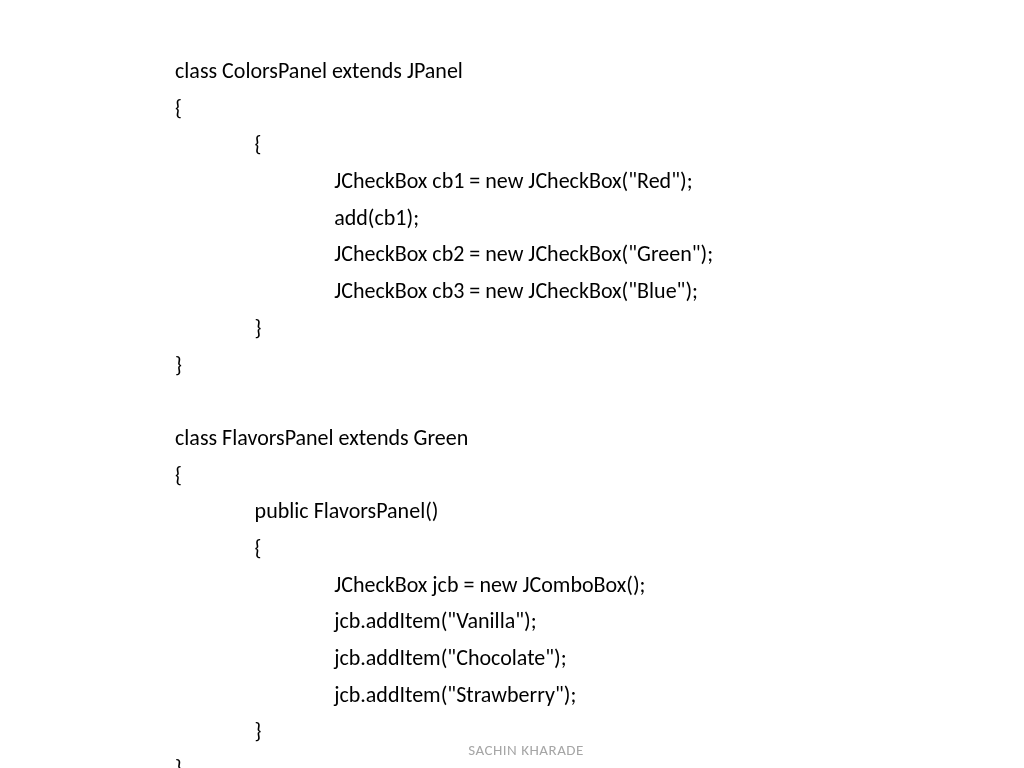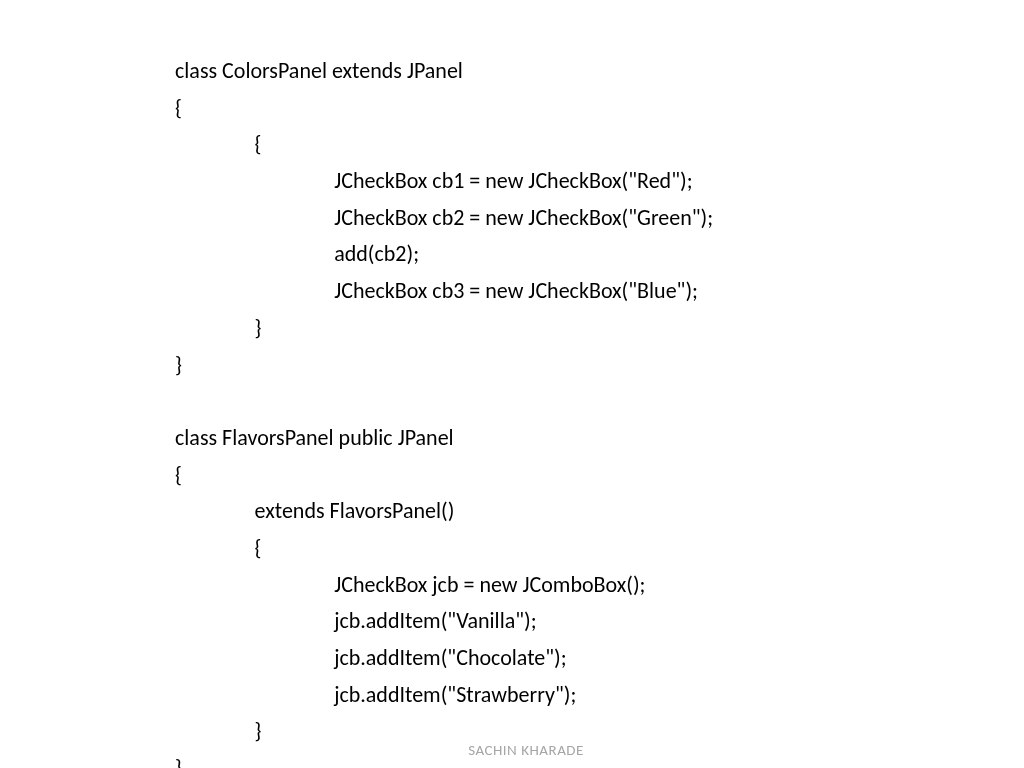--- a/index.html
+++ b/index.html
@@ -33,29 +33,29 @@
 </style>
 </head>
 <body>
 
 <div class="slide">
   <div class="code-block">
       <div class="code-line">class ColorsPanel extends JPanel</div>
       <div class="code-line">{</div>
       <div class="code-line">                {</div>
       <div class="code-line">                                JCheckBox cb1 = new JCheckBox("Red");</div>
+      <div class="code-line">                                add(cb1);</div>
       <div class="code-line">                                JCheckBox cb2 = new JCheckBox("Green");</div>
-      <div class="code-line">                                add(cb2);</div>
       <div class="code-line">                                JCheckBox cb3 = new JCheckBox("Blue");</div>
       <div class="code-line">                }</div>
       <div class="code-line">}</div>
       <div class="code-line">&nbsp;</div>
-      <div class="code-line">class FlavorsPanel public JPanel</div>
+      <div class="code-line">class FlavorsPanel extends Green</div>
       <div class="code-line">{</div>
-      <div class="code-line">                extends FlavorsPanel()</div>
+      <div class="code-line">                public FlavorsPanel()</div>
       <div class="code-line">                {</div>
       <div class="code-line">                                JCheckBox jcb = new JComboBox();</div>
       <div class="code-line">                                jcb.addItem("Vanilla");</div>
       <div class="code-line">                                jcb.addItem("Chocolate");</div>
       <div class="code-line">                                jcb.addItem("Strawberry");</div>
       <div class="code-line">                }</div>
       <div class="code-line">}</div>
     </div>
 </div>
 

